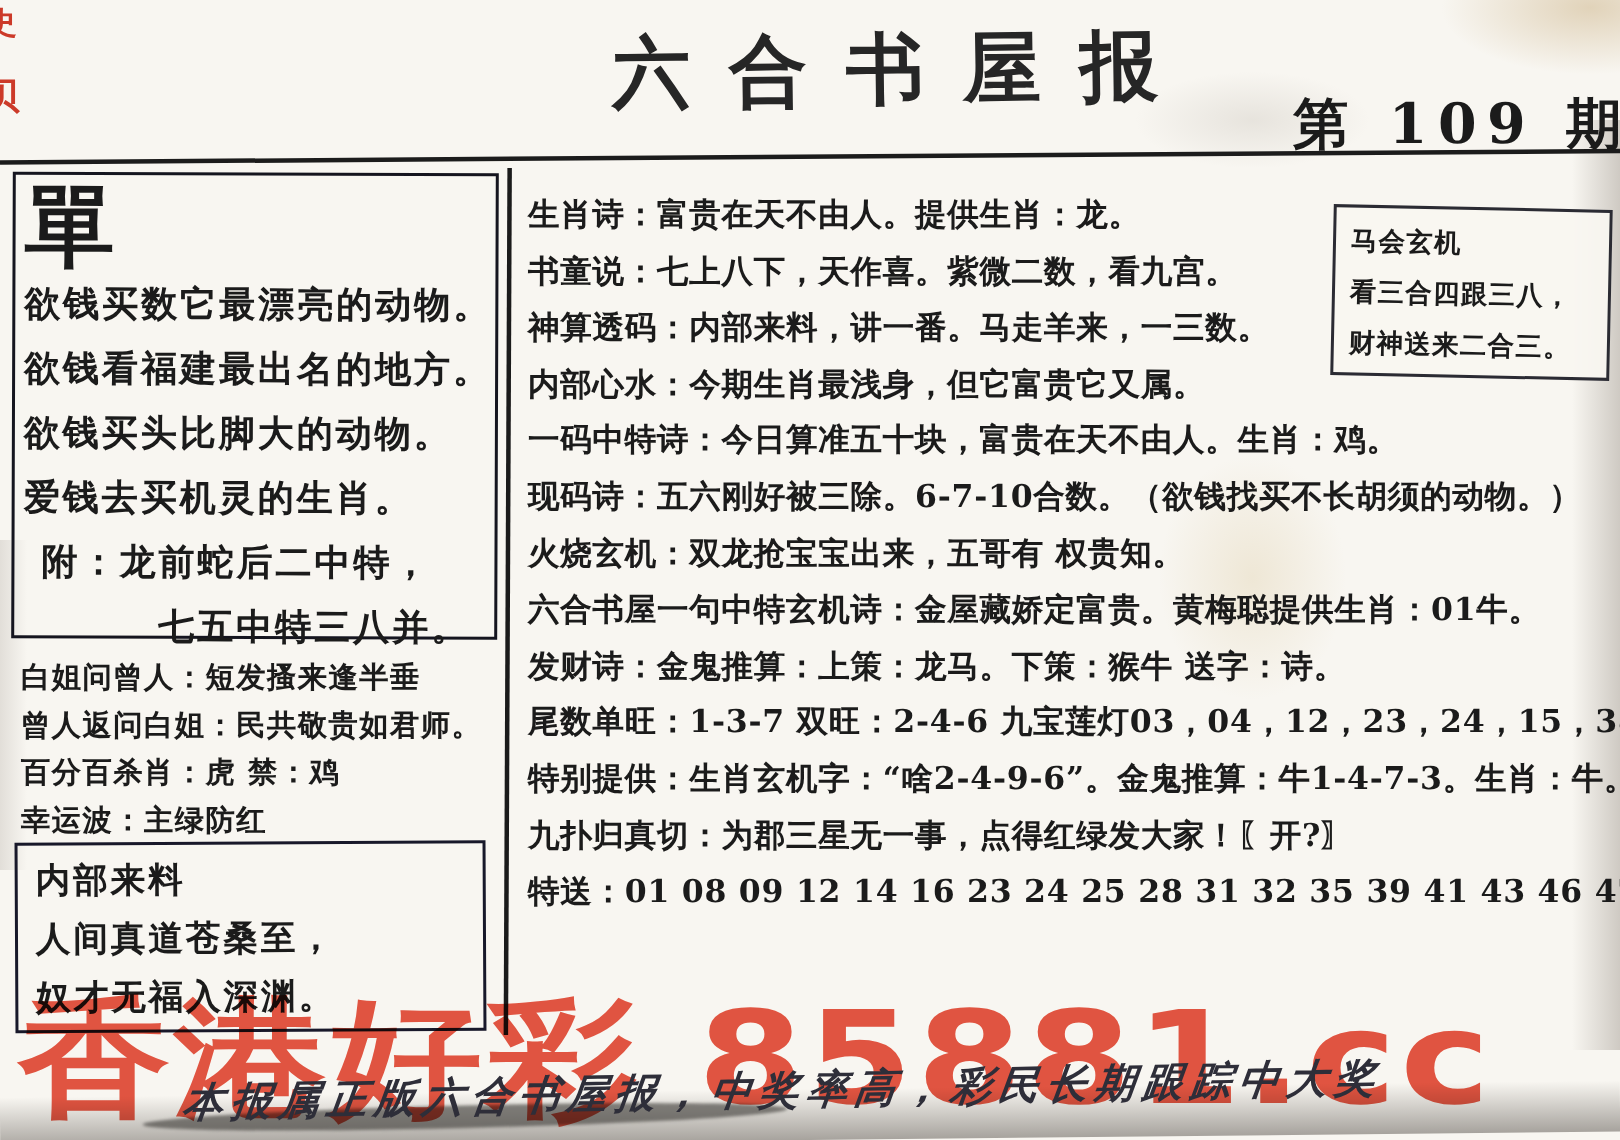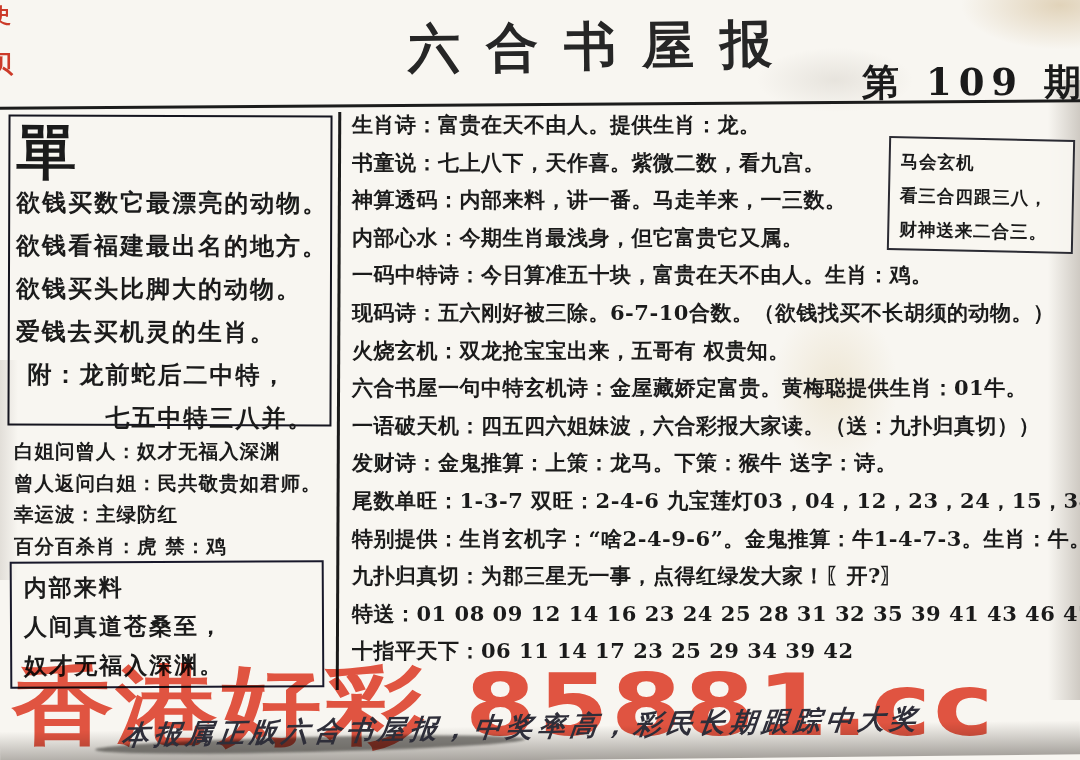--- a/index.html
+++ b/index.html
@@ -53,21 +53,21 @@
   .bj-line{font-size:19.5px;font-weight:800;line-height:31.5px;letter-spacing:1px;white-space:nowrap;}
 
   .box2{position:absolute;left:10px;top:561px;width:314px;height:127px;
     border:2px solid #18182a;transform:rotate(-.3deg);padding:4px 12px;box-sizing:border-box;}
   .box2 .nline{font-size:23px;font-weight:800;line-height:39px;letter-spacing:2px;white-space:nowrap;}
 
   .vdivider{position:absolute;left:337px;top:112px;width:2.5px;height:578px;
     background:#1b1b1b;transform:rotate(.25deg);}
 
   
-  .rightcol{position:absolute;left:352px;top:106px;width:724px;}
+  .rightcol{position:absolute;left:352px;top:124px;width:724px;}
   .rline{font-size:21px;font-weight:700;height:37.6px;line-height:37.6px;
     letter-spacing:.5px;white-space:nowrap;}
 
   
   .mahui{position:absolute;left:888px;top:138px;width:186px;height:114px;
     border:2px solid #2b2b33;transform:rotate(1.2deg);padding:6px 10px;
     box-sizing:border-box;background:rgba(248,246,241,.92);}
   .mh-line{font-size:17.5px;font-weight:800;line-height:34px;letter-spacing:1px;white-space:nowrap;}
 
   
@@ -104,50 +104,48 @@
     </div>
     <div class="poemline">欲钱买数它最漂亮的动物。</div>
     <div class="poemline">欲钱看福建最出名的地方。</div>
     <div class="poemline">欲钱买头比脚大的动物。</div>
     <div class="poemline">爱钱去买机灵的生肖。</div>
     <div class="poemline fu1">附：龙前蛇后二中特，</div>
     <div class="poemline fu2">七五中特三八并。</div>
   </div>
 
   <div class="baijie">
-    <div class="bj-line">白姐问曾人：奴才无福入深渊</div>
+    <div class="bj-line">白姐问曾人：短发搔来逢半垂</div>
     <div class="bj-line">曾人返问白姐：民共敬贵如君师。</div>
+    <div class="bj-line">百分百杀肖：虎  禁：鸡</div>
     <div class="bj-line">幸运波：主绿防红</div>
-    <div class="bj-line">百分百杀肖：虎  禁：鸡</div>
   </div>
 
   <div class="box2">
     <div class="nline">内部来料</div>
     <div class="nline">人间真道苍桑至，</div>
     <div class="nline">奴才无福入深渊。</div>
   </div>
 
   <div class="vdivider"></div>
 
   <div class="rightcol">
     <div class="rline">生肖诗：富贵在天不由人。提供生肖：龙。</div>
     <div class="rline">书童说：七上八下，天作喜。紫微二数，看九宫。</div>
     <div class="rline">神算透码：内部来料，讲一番。马走羊来，一三数。</div>
     <div class="rline">内部心水：今期生肖最浅身，但它富贵它又属。</div>
     <div class="rline">一码中特诗：今日算准五十块，富贵在天不由人。生肖：鸡。</div>
     <div class="rline">现码诗：五六刚好被三除。6-7-10合数。（欲钱找买不长胡须的动物。）</div>
     <div class="rline">火烧玄机：双龙抢宝宝出来，五哥有 权贵知。</div>
     <div class="rline">六合书屋一句中特玄机诗：金屋藏娇定富贵。黄梅聪提供生肖：01牛。</div>
-    <div class="rline">一语破天机：四五四六姐妹波，六合彩报大家读。（送：九扑归真切））</div>
     <div class="rline">发财诗：金鬼推算：上策：龙马。下策：猴牛 送字：诗。</div>
     <div class="rline">尾数单旺：1-3-7 双旺：2-4-6 九宝莲灯03，04，12，23，24，15，38，42.</div>
     <div class="rline">特别提供：生肖玄机字：“啥2-4-9-6”。金鬼推算：牛1-4-7-3。生肖：牛。</div>
     <div class="rline">九扑归真切：为郡三星无一事，点得红绿发大家！〖开?〗</div>
     <div class="rline">特送：01 08 09 12 14 16 23 24 25 28 31 32 35 39 41 43 46 47</div>
-    <div class="rline">十指平天下：06 11 14 17 23 25 29 34 39 42</div>
   </div>
 
   <div class="mahui">
     <div class="mh-line">马会玄机</div>
     <div class="mh-line">看三合四跟三八，</div>
     <div class="mh-line">财神送来二合三。</div>
   </div>
 
   <div class="watermark">香港好彩 85881.cc</div>
 

